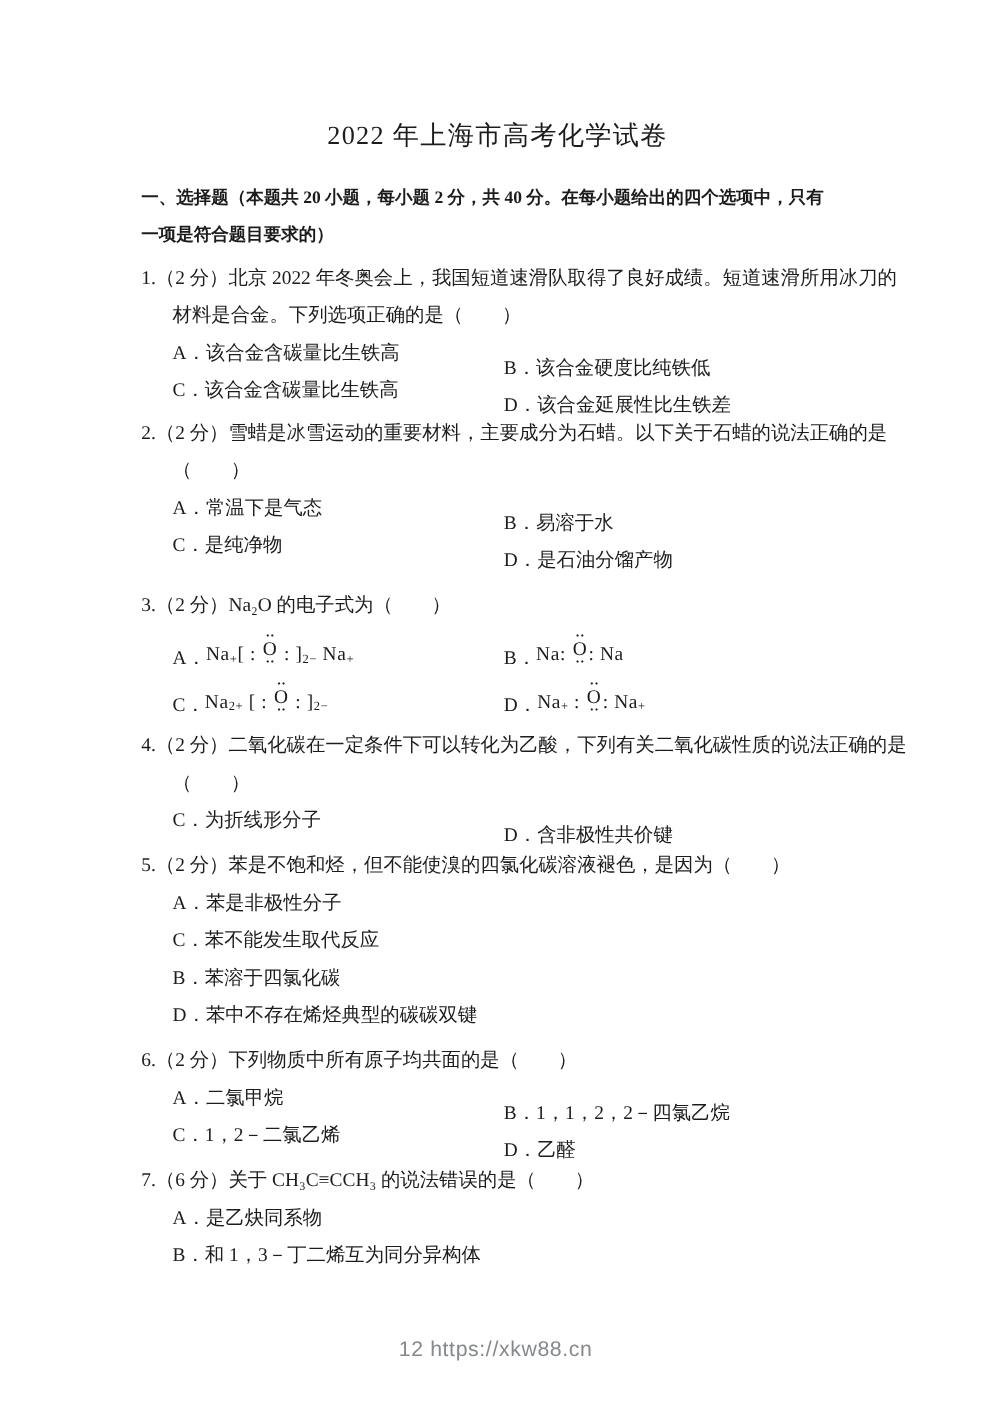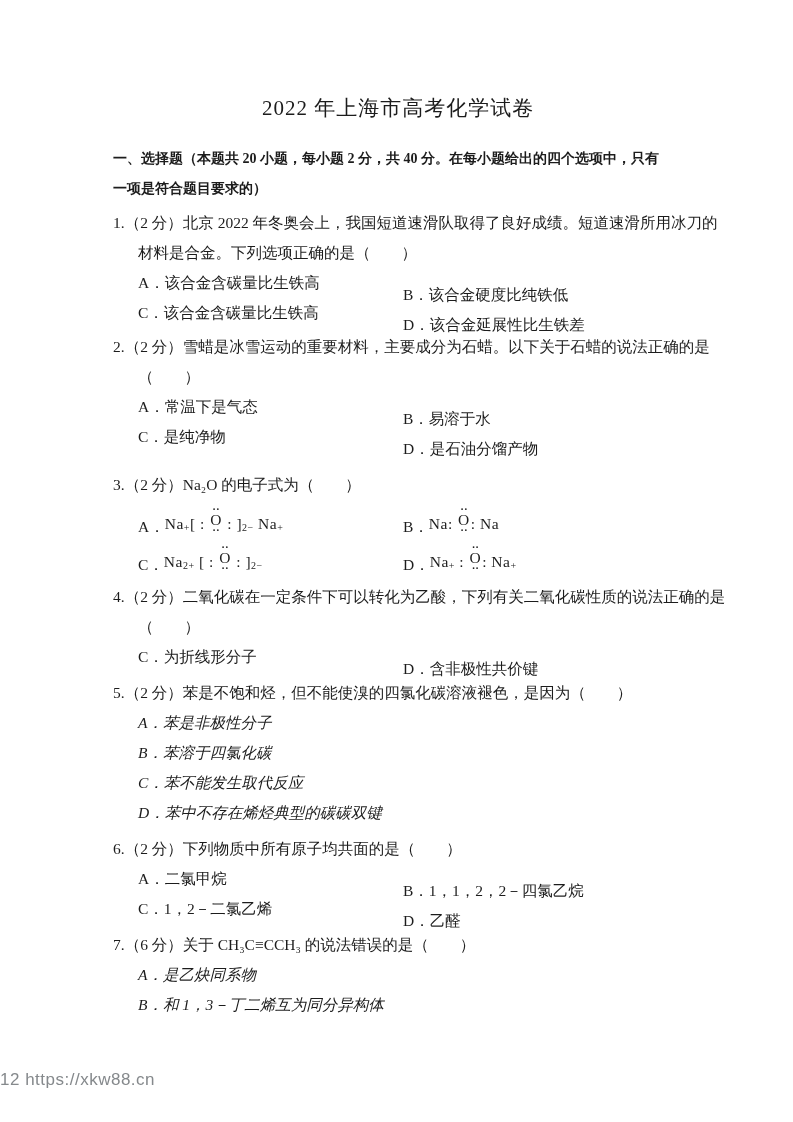--- a/index.html
+++ b/index.html
@@ -31,21 +31,21 @@
     line-height:33px;
   }
   .question { margin-top:4px; font-size:15.5px; }
   .q4sp, .q5sp, .q6sp, .q7sp { margin-top:6px; }
   .q3sp { margin-top:18px; }
   .line { line-height:30px; white-space:nowrap; }
   .cont { padding-left:25px; }
   .opt-row { position:relative; line-height:30px; }
   .opt-a { padding-left:25px; }
   .opt-b { position:absolute; left:290px; top:12px; }
-  .opt-single { padding-left:25px; line-height:30px;font-style:italic; }
+  .opt-single { padding-left:25px; line-height:30px; }
   .fml-row { position:relative; height:38px; }
   .fml-cell { position:absolute; top:0; height:38px; display:flex; align-items:center; }
   .fml-cell.ca { left:25px; }
   .fml-cell.cb { left:290px; }
   .fml-label { align-self:flex-end; line-height:22px; }
   .formula { display:inline-flex; align-items:flex-end; letter-spacing:0.5px; font-size:15.5px; }
   .formula sup { font-size:10px; line-height:10px; }
   .formula sub { font-size:10px; line-height:10px; }
   .odot {
     display:inline-flex;
@@ -54,20 +54,21 @@
     line-height:1;
     margin:0 1px;
     vertical-align:middle;
   }
   .odot .dt { font-size:11px; line-height:6px; letter-spacing:0px; font-weight:bold; }
   .odot .oc { font-size:15.5px; line-height:15px; }
   .footer {
     position:absolute;
     left:0; top:1070px;
     width:793px;
+    text-align:center;
     font-family:"Liberation Sans","DejaVu Sans",sans-serif;
     font-size:17px;
     color:#85898c;
     letter-spacing:0.5px;
   }
 </style>
 </head>
 <body>
 
 <div class="page">
@@ -179,22 +180,22 @@
       <div class="line cont">（　　）</div>
       <div class="opt-row">
         <div class="opt-a"><span>C．</span><span>为折线形分子</span></div>
         <div class="opt-b"><span>D．</span><span>含非极性共价键</span></div>
       </div>
     </div>
 
     <div class="question q5sp">
       <div class="line">5.（2 分）苯是不饱和烃，但不能使溴的四氯化碳溶液褪色，是因为（　　）</div>
       <div class="opt-single"><span>A．</span><span>苯是非极性分子</span></div>
+      <div class="opt-single"><span>C．</span><span>苯不能发生取代反应</span></div>
       <div class="opt-single"><span>B．</span><span>苯溶于四氯化碳</span></div>
-      <div class="opt-single"><span>C．</span><span>苯不能发生取代反应</span></div>
       <div class="opt-single"><span>D．</span><span>苯中不存在烯烃典型的碳碳双键</span></div>
     </div>
 
     <div class="question q6sp">
       <div class="line">6.（2 分）下列物质中所有原子均共面的是（　　）</div>
       <div class="opt-row">
         <div class="opt-a"><span>A．</span><span>二氯甲烷</span></div>
         <div class="opt-b"><span>B．</span><span>1，1，2，2－四氯乙烷</span></div>
       </div>
       <div class="opt-row">

